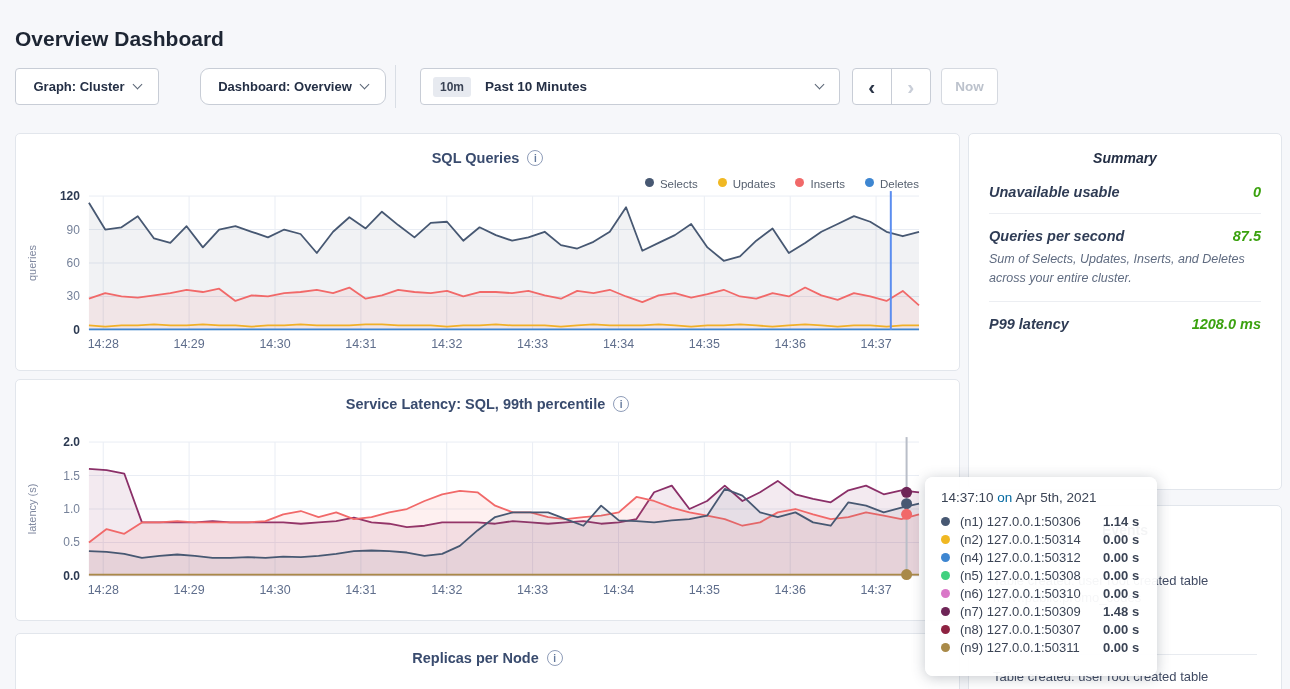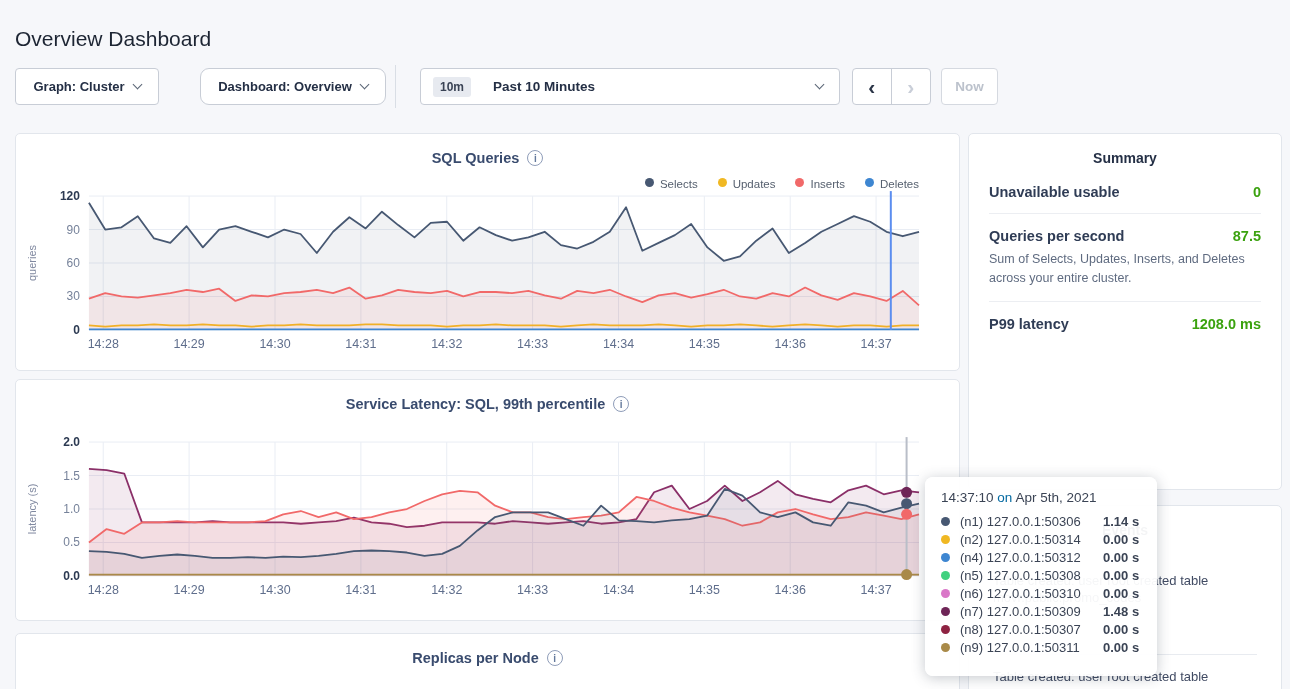--- a/index.html
+++ b/index.html
@@ -5,59 +5,59 @@
   * { box-sizing: border-box; }
   html,body { margin:0; padding:0; }
   body {
     width:1290px; height:689px; position:relative; overflow:hidden;
     background:#f6f7fa; color:#242f45;
     font-family:"Liberation Sans", sans-serif;
   }
   .abs { position:absolute; }
 
   
-  #page-title { left:15px; top:13px; font-size:21px; font-weight:400; color:#1d2533; }
+  #page-title { left:15px; top:13px; font-size:21px; font-weight:700; color:#1d2533; }
 
   
   .ctl-btn {
     position:absolute; top:68px; height:37px; background:#fff;
     border:1px solid #c8cdd6; border-radius:4px;
     display:flex; align-items:center; justify-content:center; gap:9px;
     font-size:13px; font-weight:bold; color:#242f45; cursor:pointer;
   }
   #btn-graph { left:15px; width:144px; }
   #btn-dashboard { left:200px; width:186px;border-radius:9px; }
   .chev { width:7px; height:7px; border-right:1.8px solid #5a6575; border-bottom:1.8px solid #5a6575;
           transform:rotate(45deg); margin-top:-4px; }
   #ctrl-divider { left:395px; top:65px; width:1px; height:43px; background:#d9dee5; }
   #time-picker {
     position:absolute; left:420px; top:68px; width:420px; height:37px; background:#fff;
     border:1px solid #c8cdd6; border-radius:4px; display:flex; align-items:center;
     padding:0 16px 0 12px; cursor:pointer;justify-content:flex-end;
   }
   #time-badge { background:#e7eaf0; color:#3a4355; font-size:12px; font-weight:bold;
     padding:3px 7px; border-radius:3px; }
-  #time-label { font-size:13.5px; font-weight:bold; margin-left:22px; }
+  #time-label { font-size:13.5px; font-weight:bold; margin-left:14px; }
   #time-picker .chev { margin-left:auto; }
   #arrow-group { position:absolute; left:852px; top:68px; width:79px; height:37px;
     background:#fff; border:1px solid #c8cdd6; border-radius:4px; display:flex; overflow:hidden; }
   .arrow-cell { width:50%; display:flex; align-items:center; justify-content:center;
     font-size:21px; font-weight:bold; cursor:pointer; }
   #arrow-prev { color:#2b3547; border-right:1px solid #c8cdd6; }
   #arrow-next { color:#c9ced8; }
   #btn-now { position:absolute; left:941px; top:68px; width:57px; height:37px; background:#fff;
     border:1px solid #d5d9e0; border-radius:4px; display:flex; align-items:center; justify-content:center;
     font-size:13.5px; font-weight:bold; color:#bcc2cc; }
 
   
   .card { position:absolute; background:#fff; border:1px solid #e2e6ec; border-radius:5px; }
   #card-sql      { left:15px;  top:133px; width:945px; height:238px; }
   #card-latency  { left:15px;  top:379px; width:945px; height:242px; }
   #card-replicas { left:15px;  top:633px; width:945px; height:120px; }
-  #card-summary  { left:968px; top:133px; width:314px; height:357px; }
+  #card-summary  { left:968px; top:133px; width:314px; height:357px;font-style:italic; }
   #card-events   { left:968px; top:505px; width:314px; height:262px; }
 
   .chart-title { display:flex; align-items:center; justify-content:center; gap:8px;
     margin-top:16px; font-size:14.5px; font-weight:bold; color:#394b6e; }
   .info-icon { width:16px; height:16px; border:1px solid #8f9db9; border-radius:50%;
     display:inline-flex; align-items:center; justify-content:center;
     font-size:10px; font-weight:bold; color:#64799c; cursor:pointer; }
   .legend { position:absolute; top:44px; right:40px; display:flex; gap:20px; }
   .legend-item { display:flex; align-items:flex-start; gap:6px; font-size:11.5px; color:#555f6e; cursor:pointer; }
   .legend-item .dot { width:9px; height:9px; border-radius:50%; display:inline-block; }

